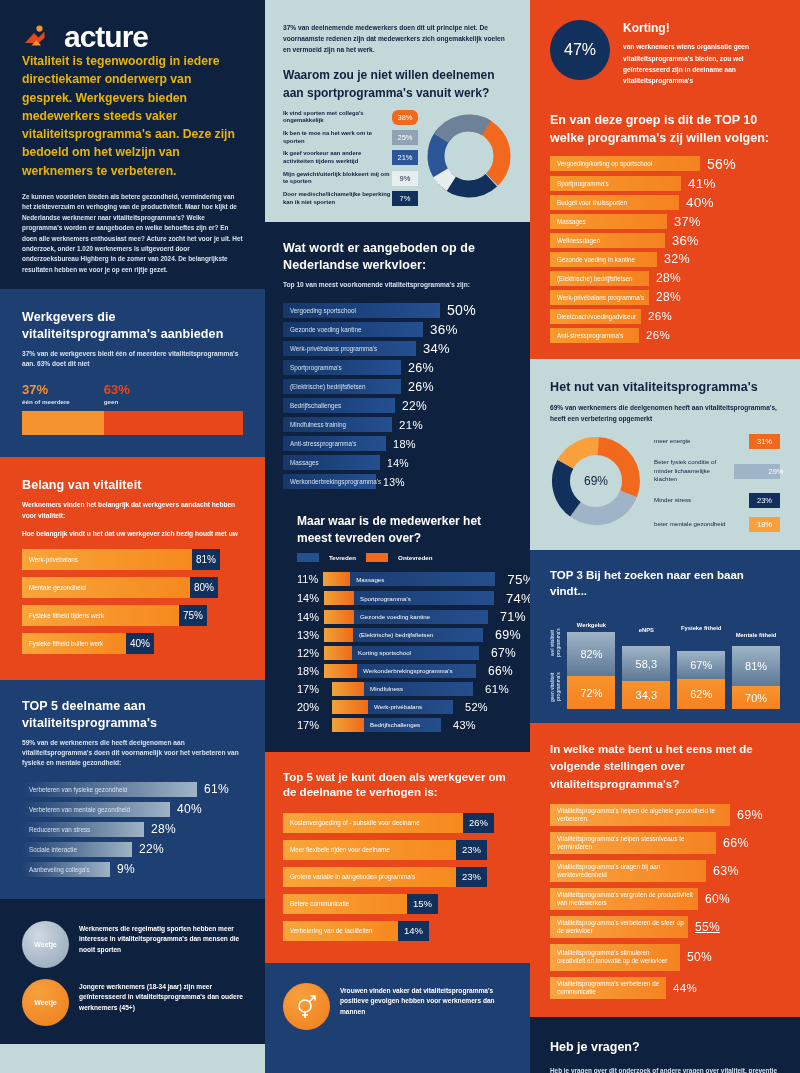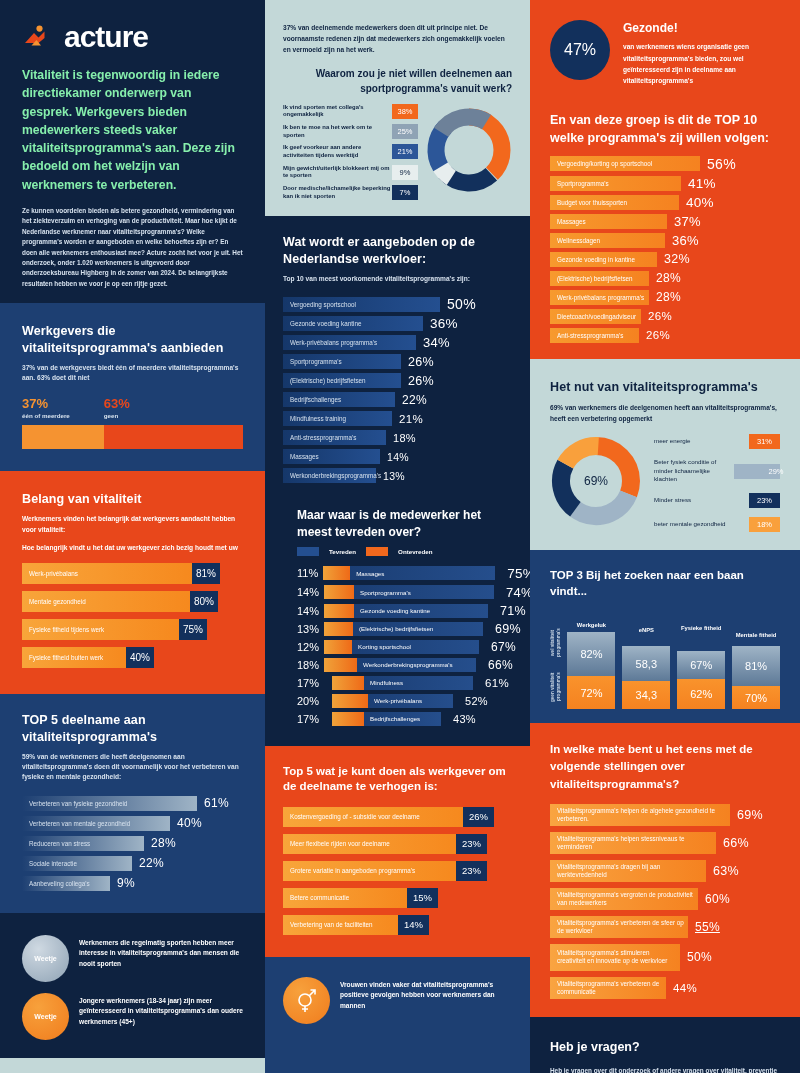--- a/index.html
+++ b/index.html
@@ -29,21 +29,21 @@
   p.body{margin:0;font-size:6.4px;line-height:1.62;font-weight:bold;}
 
   .white{color:#ffffff;}
   .navy{color:#0e2240;}
   .lgt{color:#d7e2ee;}
 
   
   .logo{display:flex;align-items:center;gap:16px;}
   .logo .mark{width:26px;height:26px;position:relative;flex:0 0 auto;}
   .logo .word{font-size:30px;font-weight:bold;color:#fff;letter-spacing:-1px;line-height:1;}
-  .lede{font-size:12.2px;line-height:1.5;font-weight:bold;color:#86efac;margin:14px 0 12px 0;}
+  .lede{font-size:12.2px;line-height:1.5;font-weight:bold;color:#eab308;margin:0 0 12px 0;}
 
   
   .rows{display:flex;flex-direction:column;gap:5px;}
   .row{display:flex;align-items:center;}
   .bar{height:15px;display:flex;align-items:center;position:relative;}
   .bar .lab{font-size:6.3px;padding-left:7px;white-space:nowrap;}
   .chip{height:15px;min-width:25px;display:flex;align-items:center;justify-content:center;
         font-size:8px;color:#fff;padding:0 4px;box-sizing:border-box;}
   .valtxt{font-size:12px;color:#fff;margin-left:7px;font-weight:normal;letter-spacing:.3px;}
 
@@ -208,26 +208,26 @@
 
     <div class="sec bg-mint" style="flex:1;padding:24px 22px 18px 22px;">
       
     </div>
   </div>
 
   <div class="col colM">
 
     <div class="sec bg-mint" style="padding:22px 18px 16px 18px;">
       <p class="sub navy" style="line-height:1.7;">37% van deelnemende medewerkers doen dit uit principe niet. De voornaamste redenen zijn dat medewerkers zich ongemakkelijk voelen en vermoeid zijn na het werk.</p>
-      <p class="sub navy" style="margin:10px 0 8px 0;font-size:10px;line-height:1.5;text-align:right;">Waarom zou je niet willen deelnemen aan sportprogramma's  vanuit werk?</p>
+      <p class="sub navy" style="margin:10px 0 8px 0;font-size:12px;line-height:1.5;">Waarom zou je niet willen deelnemen aan sportprogramma's  vanuit werk?</p>
       <div style="display:flex;gap:8px;align-items:center;">
         <div class="rows" style="flex:1;gap:5px;">
           <div class="row">
             <span style="flex:1;font-size:5.9px;color:#0e2240;line-height:1.3;font-weight:bold;">Ik vind sporten met collega's ongemakkelijk</span>
-            <span class="chip" style="background:#f2681d;width:26px;font-size:7.5px;">38%</span>
+            <span class="chip" style="background:#f2681d;width:26px;font-size:7.5px;border-radius:6px;">38%</span>
           </div>
           <div class="row">
             <span style="flex:1;font-size:5.9px;color:#0e2240;line-height:1.3;font-weight:bold;">Ik ben te moe na het werk om te sporten</span>
             <span class="chip" style="background:#8fa3b5;width:26px;font-size:7.5px;">25%</span>
           </div>
           <div class="row">
             <span style="flex:1;font-size:5.9px;color:#0e2240;line-height:1.3;font-weight:bold;">Ik geef voorkeur aan andere activiteiten tijdens werktijd</span>
             <span class="chip" style="background:#2c5698;width:26px;font-size:7.5px;">21%</span>
           </div>
           <div class="row">
@@ -474,21 +474,21 @@
   </div>
 
   <div class="col colR">
 
     <div class="sec bg-orange" style="padding:20px 20px 16px 20px;">
       <div style="display:flex;gap:13px;align-items:flex-start;">
         <div style="width:60px;height:60px;border-radius:50%;background:#12305c;display:flex;align-items:center;justify-content:center;flex:0 0 auto;">
           <span style="font-size:16px;color:#fff;">47%</span>
         </div>
         <div style="flex:1;">
-          <h3 class="t2 white" style="font-size:12px;margin-bottom:5px;">Gezonde!</h3>
+          <h3 class="t2 white" style="font-size:12px;margin-bottom:5px;">Korting!</h3>
           <p class="sub white" style="line-height:1.72;">van werknemers wiens organisatie geen vitaliteitsprogramma's bieden, zou wel geïnteresseerd zijn in deelname aan vitaliteitsprogramma's</p>
         </div>
       </div>
       <h3 class="t2 white" style="font-size:12.5px;margin:16px 0 9px 0;line-height:1.45;">En van deze groep is dit de TOP 10 welke programma's zij willen volgen:</h3>
       <div class="rows" style="gap:4px;">
         <div class="row">
             <div class="bar" style="width:150px;background:linear-gradient(90deg,#f79a2e,#f58220);">
               <span class="lab white">Vergoeding/korting op sportschool</span>
             </div>
             <span class="valtxt" style="font-size:14px;">56%</span>

